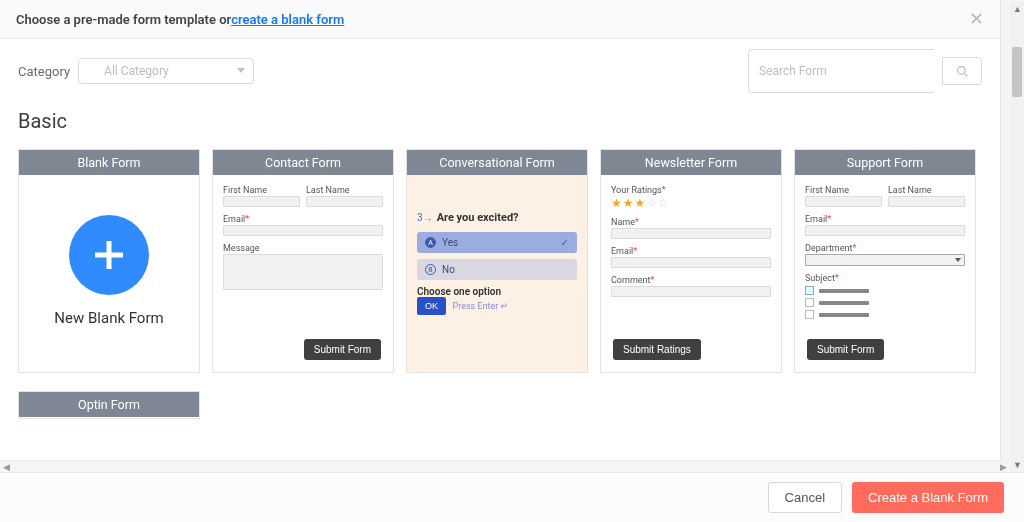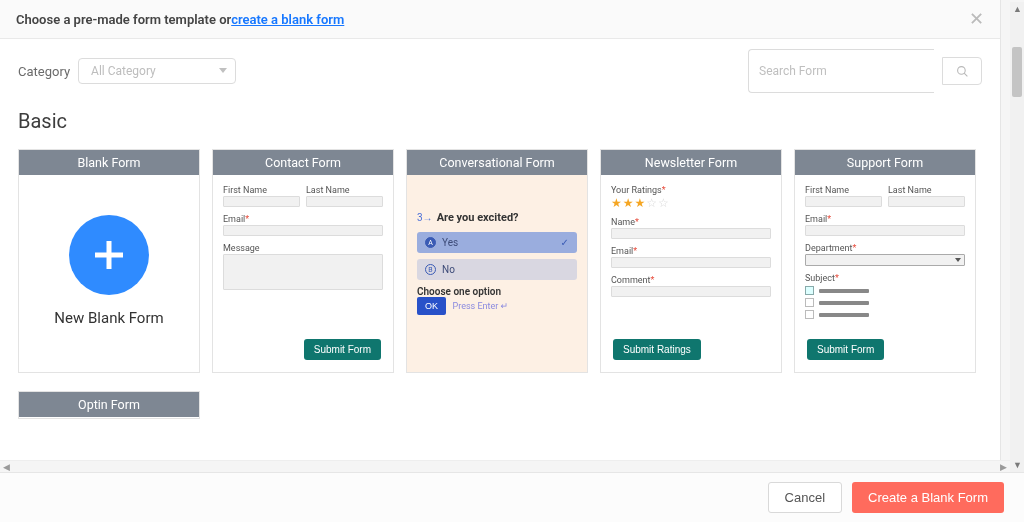--- a/index.html
+++ b/index.html
@@ -39,27 +39,27 @@
     line-height:1;
   }
   .toolbar {
     display: flex;
     align-items: center;
     padding: 10px 18px 6px;
     gap: 8px;
   }
   .toolbar .lbl { color: #6b6b6b; font-size:13px;}
   .select-box {
-    width: 158px;
+    width: 176px;
     height: 26px;
     border: 1px solid #dcdcdc;
     border-radius: 4px;
     display: flex;
     align-items: center;
-    padding: 0 12px;
+    padding: 0 25px;
     color: #bdbdbd;
     font-size: 12px;
     position:relative;
     background:#fff;
   }
   .select-box .caret {
     position:absolute; right:8px; top:9px;
     width:0;height:0;
     border-left:4px solid transparent;
     border-right:4px solid transparent;
@@ -145,21 +145,21 @@
   .fld-select{
     height:12px;background:#f1f1f1;border:1px solid #aaa;border-radius:1px;width:100%;
     position:relative;
   }
   .fld-select::after{
     content:"";position:absolute;right:3px;top:3px;
     border-left:3px solid transparent;border-right:3px solid transparent;border-top:4px solid #555;
   }
   .mt{margin-top:7px;}
   .btn-sm{
-    background:#0f766e;color:#fff;
+    background:#404040;color:#fff;
     font-size:10px;padding:5px 10px;border-radius:3px;border:none;
     margin-top:10px;display:inline-block;
   }
   .btn-right{position:absolute;bottom:12px;right:12px;}
   .btn-left{position:absolute;bottom:12px;left:12px;}
   
   .conv-q { font-weight:700;font-size:11px;color:#333;margin-top:26px;margin-bottom:8px;}
   .conv-prefix{color:#4a6fd8;font-weight:400;font-size:10px;margin-right:4px;}
   .opt {
     background:rgba(150,170,220,0.35);

